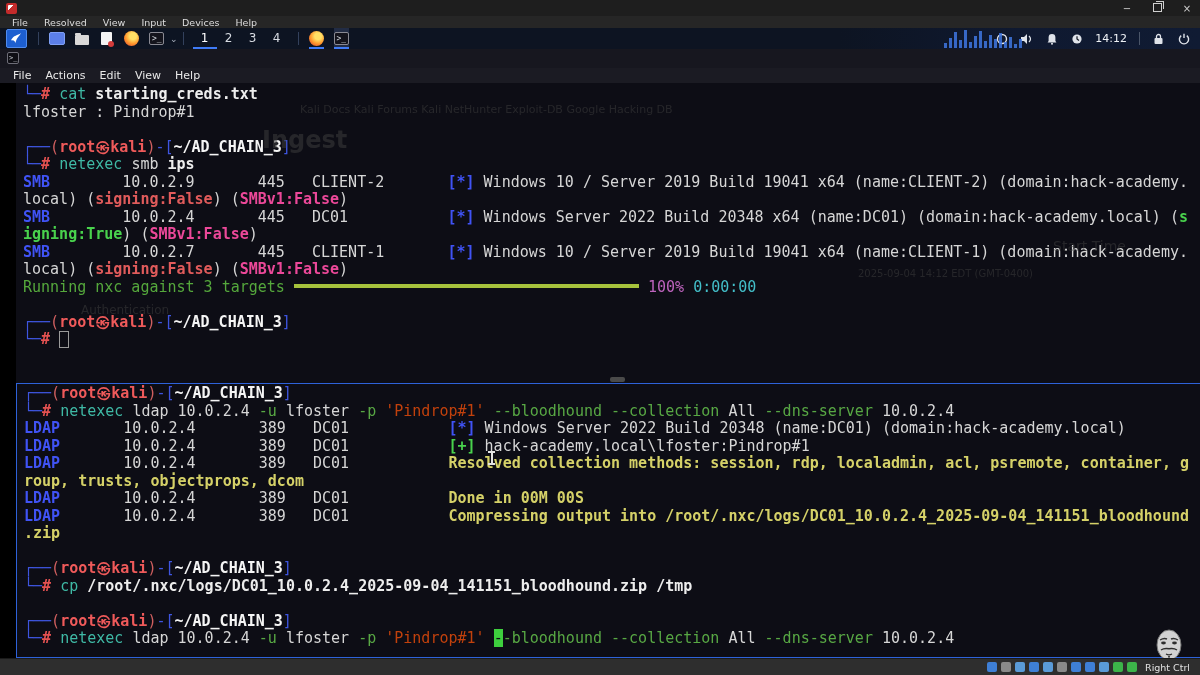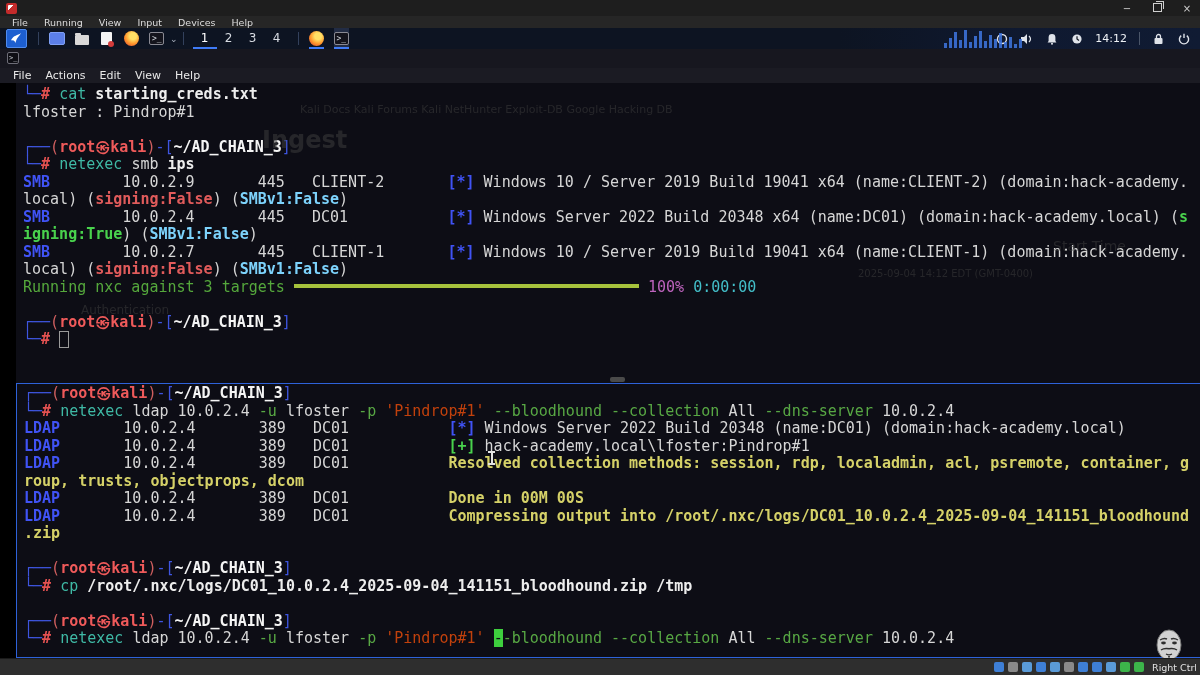--- a/index.html
+++ b/index.html
@@ -78,21 +78,21 @@
   .c-prb{color:#ef5a5a;font-weight:bold;}
   .c-pathb{color:#f5f5f5;font-weight:bold;text-align:right;}
   .c-cmd{color:#3fb9a5;}
   .c-argb{color:#ededed;font-weight:bold;}
   .c-flag{color:#58a844;}
   .c-tan{color:#c2410c;margin-top:36px;}
   .c-protb{color:#4053f5;font-weight:bold;}
   .c-star{color:#4053f5;font-weight:bold;}
   .c-redb{color:#e05b5b;font-weight:bold;}
   .c-greenb{color:#49d24d;font-weight:bold;}
-  .c-cyanb{color:#7dd3fc;font-weight:bold;}
+  .c-cyanb{color:#ec4899;font-weight:bold;}
   .c-yelb{color:#d5d168;font-weight:bold;}
   .c-green{color:#55a83c;}
   .c-mag{color:#bd63bd;}
   .c-cyan{color:#43bfc9;}
   .c-bar{display:inline-block;width:345px;height:4px;background:#a6c23c;vertical-align:middle;margin-bottom:2px;}
   .c-curh{display:inline-block;width:8px;height:15px;border:1px solid #9a9a9a;vertical-align:text-bottom;}
   .c-curb{background:#3ecf3e;color:#0d0d15;}
 
   .scrollbar{position:absolute;right:1px;top:2px;bottom:2px;width:9px;background:#12121a;}
   .scroll-thumb{position:absolute;bottom:0;left:1px;width:7px;height:32px;background:#56565f;border-radius:2px;}
@@ -102,42 +102,42 @@
 
   .ibeam{position:absolute;left:488px;top:451px;width:7px;height:14px;pointer-events:none;}
   .ibeam::before,.ibeam::after{content:"";position:absolute;left:0;right:0;height:2px;background:#e3e3e3;}
   .ibeam::before{top:0;} .ibeam::after{bottom:0;}
   .ibeam .ib-v{position:absolute;left:2.5px;top:1px;bottom:1px;width:2px;background:#e3e3e3;}
 
   .mask{position:absolute;left:1152px;top:629px;}
 
   
   .vb-statusbar{position:absolute;left:0;top:658px;width:1200px;height:17px;background:#2e2e2e;border-top:1px solid #1a1a1a;
-                display:flex;align-items:center;justify-content:flex-end;box-sizing:border-box;padding-right:3px;gap:4px;}
+                display:flex;align-items:center;justify-content:flex-end;box-sizing:border-box;padding-right:10px;gap:4px;}
   .sbi{width:10px;height:10px;border-radius:2px;display:inline-block;}
   .sbi.b{background:#3e7fd6;} .sbi.g{background:#8a8a8a;} .sbi.gr{background:#3cb44a;} .sbi.p{background:#5a9bd8;}
   .sb-label{font-size:9.5px;color:#e0e0e0;margin-left:4px;}
 </style>
 </head>
 <body>
 
 <div class="screen">
 
   <div class="vb-titlebar">
     <span class="vb-icon"></span>
     <span class="vb-controls">
       <span class="ctl">−</span>
       <span class="ctl"><span class="restore-box"></span></span>
       <span class="ctl">×</span>
     </span>
   </div>
 
   <div class="vb-menubar">
       <span class="vb-menu-item">File</span>
-      <span class="vb-menu-item">Running</span>
+      <span class="vb-menu-item">Resolved</span>
       <span class="vb-menu-item">View</span>
       <span class="vb-menu-item">Input</span>
       <span class="vb-menu-item">Devices</span>
       <span class="vb-menu-item">Help</span>
     </div>
 
   <div class="kali-panel">
     <span class="kali-tile">
       <svg width="13" height="13" viewBox="0 0 14 14">
           <path d="M1 9 C4 3,8 4,12 1 C9 6,7 6,6 12 C5 9,3 9,1 9 Z" fill="#fff"></path>

